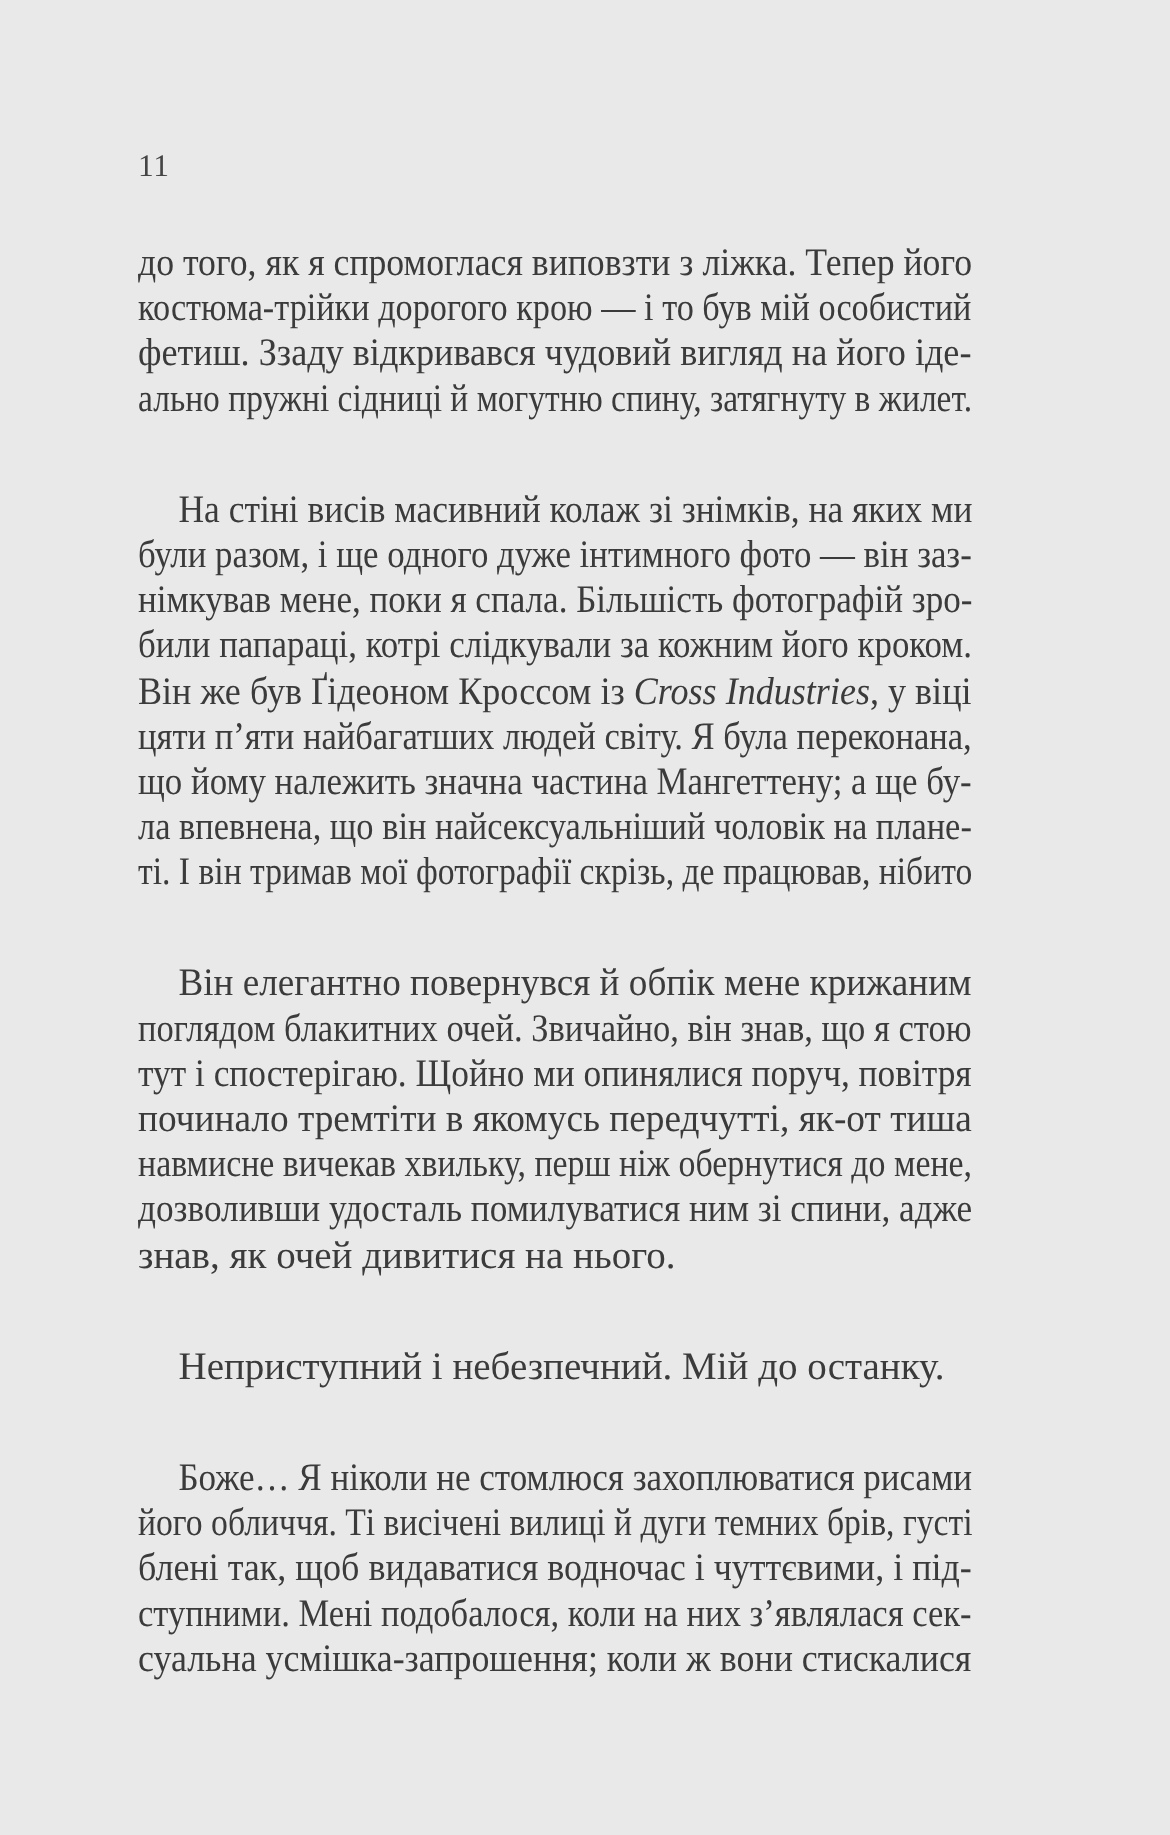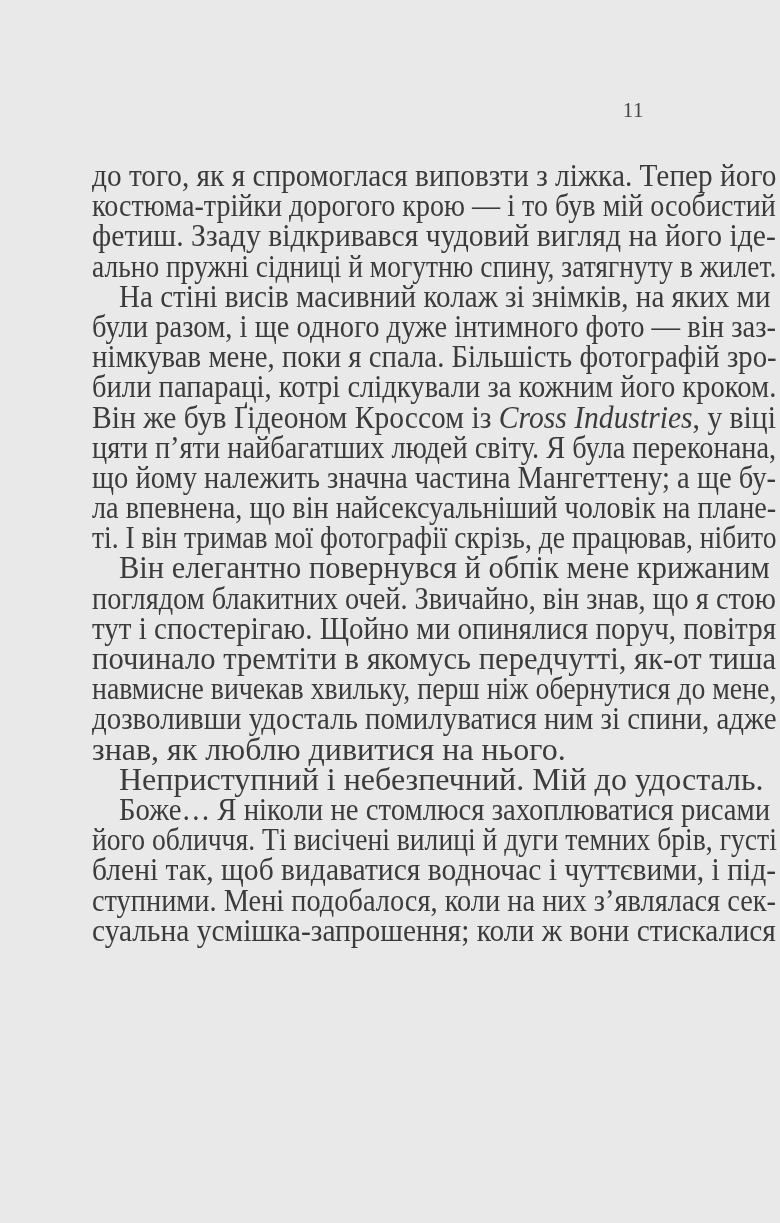--- a/index.html
+++ b/index.html
@@ -9,39 +9,38 @@
     height: 1223px;
     background: #e9e9e9;
     font-family: "Liberation Serif", "DejaVu Serif", serif;
     overflow: hidden;
   }
   .page-number {
     position: absolute;
     top: 98px;
     left: 92px;
     width: 552px;
-    text-align: right;
     font-size: 21px;
     color: #454545;
     letter-spacing: 0.5px;
   }
   .text-block {
     position: absolute;
     top: 160px;
     left: 92px;
     width: 556px;
-    font-size: 32px;
+    font-size: 26px;
     line-height: 30.2px;
     color: #3b3b3b;
   }
   .pline {
     height: 30.2px;
     white-space: nowrap;
   }
-  .pline.indent { padding-left: 27px; }
+  .pline.indent { padding-left: 27px; margin-top: 44px; }
   .ltext {
     display: inline-block;
     white-space: nowrap;
     transform-origin: 0 50%;
   }
   .ltext i { font-style: italic; }
 </style>
 </head>
 <body>
 
@@ -65,24 +64,24 @@
         <div class="pline"><span class="ltext" style="transform: scaleX(0.88254);">ла впевнена, що він найсексуальніший чоловік на плане-</span></div>
         <div class="pline"><span class="ltext" style="transform: scaleX(0.862016);">ті. І він тримав мої фотографії скрізь, де працював, нібито</span></div>
       </div>
       <div>
         <div class="pline indent"><span class="ltext" style="transform: scaleX(0.953153);">Він елегантно повернувся й обпік мене крижаним</span></div>
         <div class="pline"><span class="ltext" style="transform: scaleX(0.88535);">поглядом блакитних очей. Звичайно, він знав, що я стою</span></div>
         <div class="pline"><span class="ltext" style="transform: scaleX(0.907015);">тут і спостерігаю. Щойно ми опинялися поруч, повітря</span></div>
         <div class="pline"><span class="ltext" style="transform: scaleX(0.956971);">починало тремтіти в якомусь передчутті, як-от тиша</span></div>
         <div class="pline"><span class="ltext" style="transform: scaleX(0.86875);">навмисне вичекав хвильку, перш ніж обернутися до мене,</span></div>
         <div class="pline"><span class="ltext" style="transform: scaleX(0.904065);">дозволивши удосталь помилуватися ним зі спини, адже</span></div>
-        <div class="pline"><span class="ltext">знав, як люблю дивитися на нього.</span></div>
+        <div class="pline"><span class="ltext">знав, як очей дивитися на нього.</span></div>
       </div>
       <div>
-        <div class="pline indent"><span class="ltext">Неприступний і небезпечний. Мій до удосталь.</span></div>
+        <div class="pline indent"><span class="ltext">Неприступний і небезпечний. Мій до останку.</span></div>
       </div>
       <div>
         <div class="pline indent"><span class="ltext" style="transform: scaleX(0.898132);">Боже… Я ніколи не стомлюся захоплюватися рисами</span></div>
         <div class="pline"><span class="ltext" style="transform: scaleX(0.863354);">його обличчя. Ті висічені вилиці й дуги темних брів, густі</span></div>
         <div class="pline"><span class="ltext" style="transform: scaleX(0.923588);">блені так, щоб видаватися водночас і чуттєвими, і під-</span></div>
         <div class="pline"><span class="ltext" style="transform: scaleX(0.886762);">ступними. Мені подобалося, коли на них з’являлася сек-</span></div>
         <div class="pline"><span class="ltext" style="transform: scaleX(0.92053);">суальна усмішка-запрошення; коли ж вони стискалися</span></div>
       </div>
     </div>
 </div>

